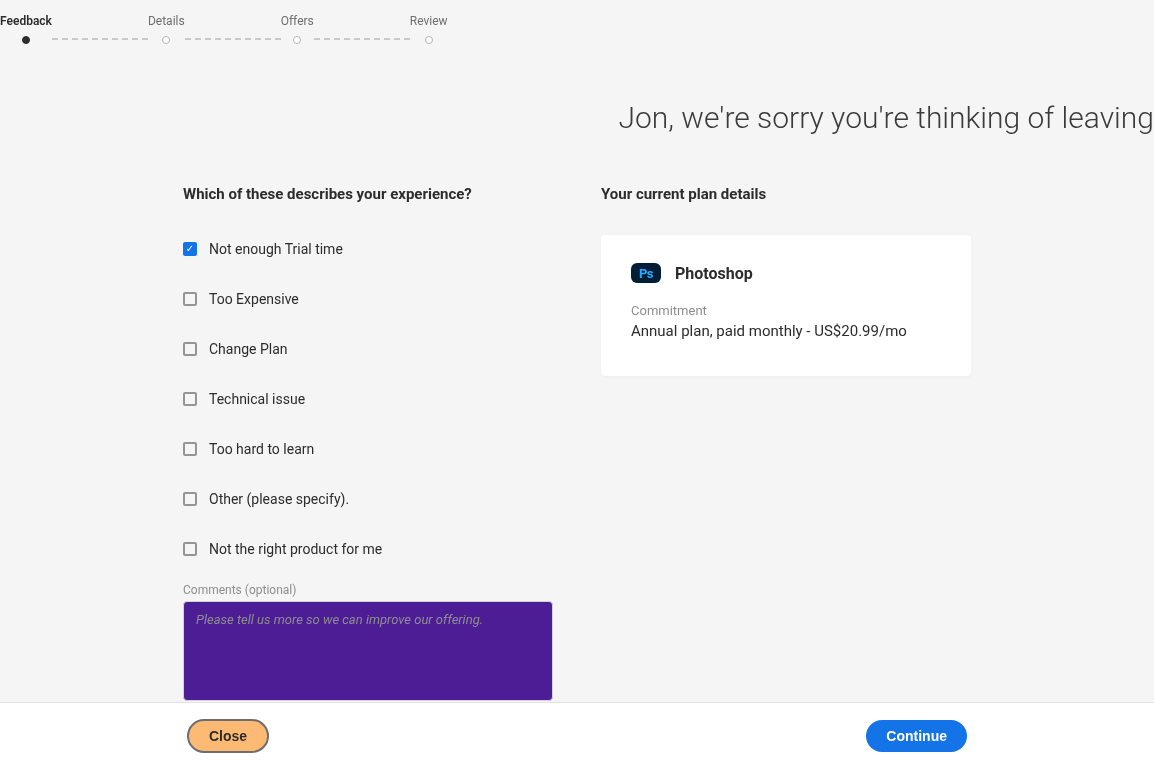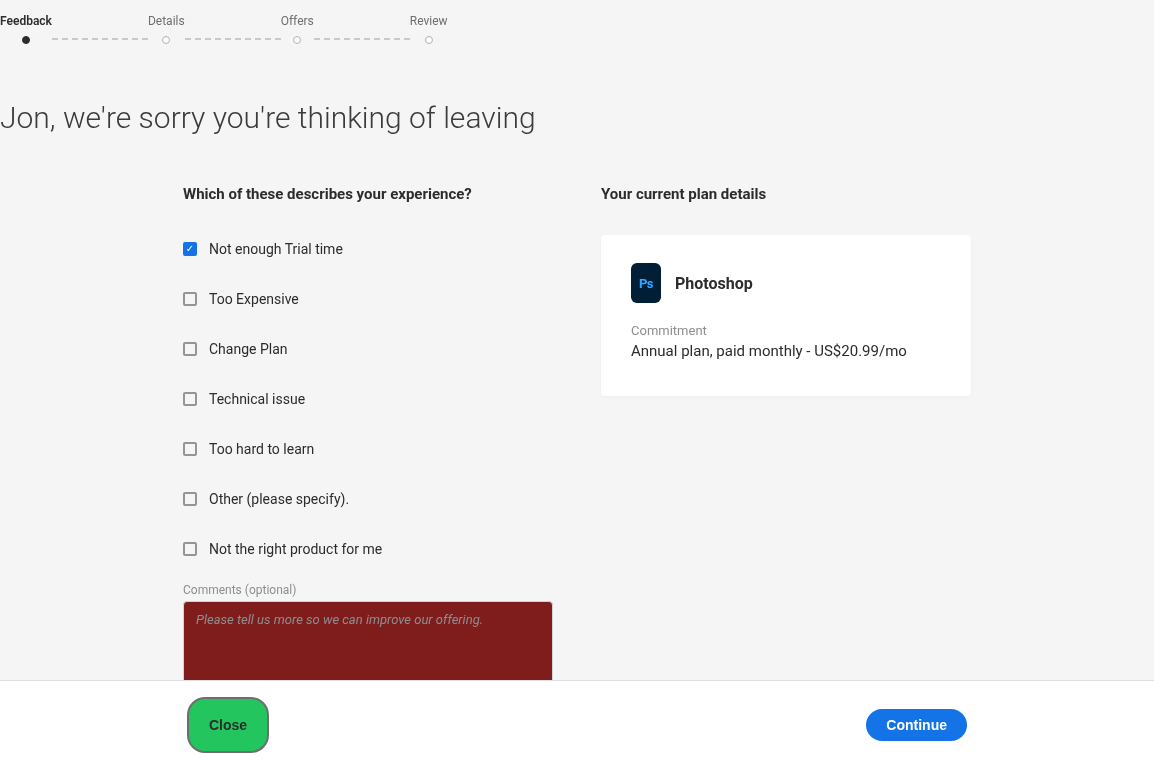--- a/index.html
+++ b/index.html
@@ -48,21 +48,21 @@
       background: #2c2c2c;
       border-color: #2c2c2c;
     }
     .step-connector {
       border-top: 2px dashed #c9c9c9;
       width: 96px;
       margin-top: 24px;
       height: 0;
     }
     .page-title {
-      text-align: left;
+      text-align: right;
       font-size: 30px;
       font-weight: 300;
       color: #3b3b3b;
       margin-top: 56px;
       margin-bottom: 50px;
     }
     .content {
       display: flex;
       justify-content: center;
       gap: 48px;
@@ -124,21 +124,21 @@
       width: 100%;
       height: 100px;
       border: 1px solid #d3d3d3;
       border-radius: 4px;
       padding: 10px 12px;
       font-size: 13px;
       font-style: italic;
       color: #8e8e8e;
       font-family: inherit;
       resize: none;
-      background: #7f1d1d;
+      background: #4c1d95;
     }
     .comments-field::placeholder {
       color: #8e8e8e;
       font-style: italic;
     }
     .plan-heading {
       font-size: 15px;
       font-weight: 700;
       color: #2c2c2c;
       margin-bottom: 32px;
@@ -150,21 +150,21 @@
       box-shadow: 0 1px 3px rgba(0,0,0,0.04);
     }
     .product-row {
       display: flex;
       align-items: center;
       gap: 14px;
       margin-bottom: 20px;
     }
     .ps-icon {
       width: 30px;
-      height: 40px;
+      height: 20px;
       background: #001e36;
       border-radius: 6px;
       display: flex;
       align-items: center;
       justify-content: center;
       color: #31a8ff;
       font-weight: 700;
       font-size: 13px;
       letter-spacing: -0.5px;
     }
@@ -197,25 +197,25 @@
     .footer-inner {
       width: 100%;
       max-width: 820px;
       margin: 0 auto;
       display: flex;
       justify-content: space-between;
       align-items: center;
       padding: 0 20px;
     }
     .btn-close {
-      background: #22c55e;
+      background: #fdba74;
       border: 2px solid #6e6e6e;
       color: #2c2c2c;
       border-radius: 18px;
-      padding: 18px 20px;
+      padding: 7px 20px;
       font-size: 14px;
       font-weight: 600;
       cursor: pointer;
     }
     .btn-continue {
       background: #1473e6;
       border: none;
       color: #fff;
       border-radius: 18px;
       padding: 8px 20px;

